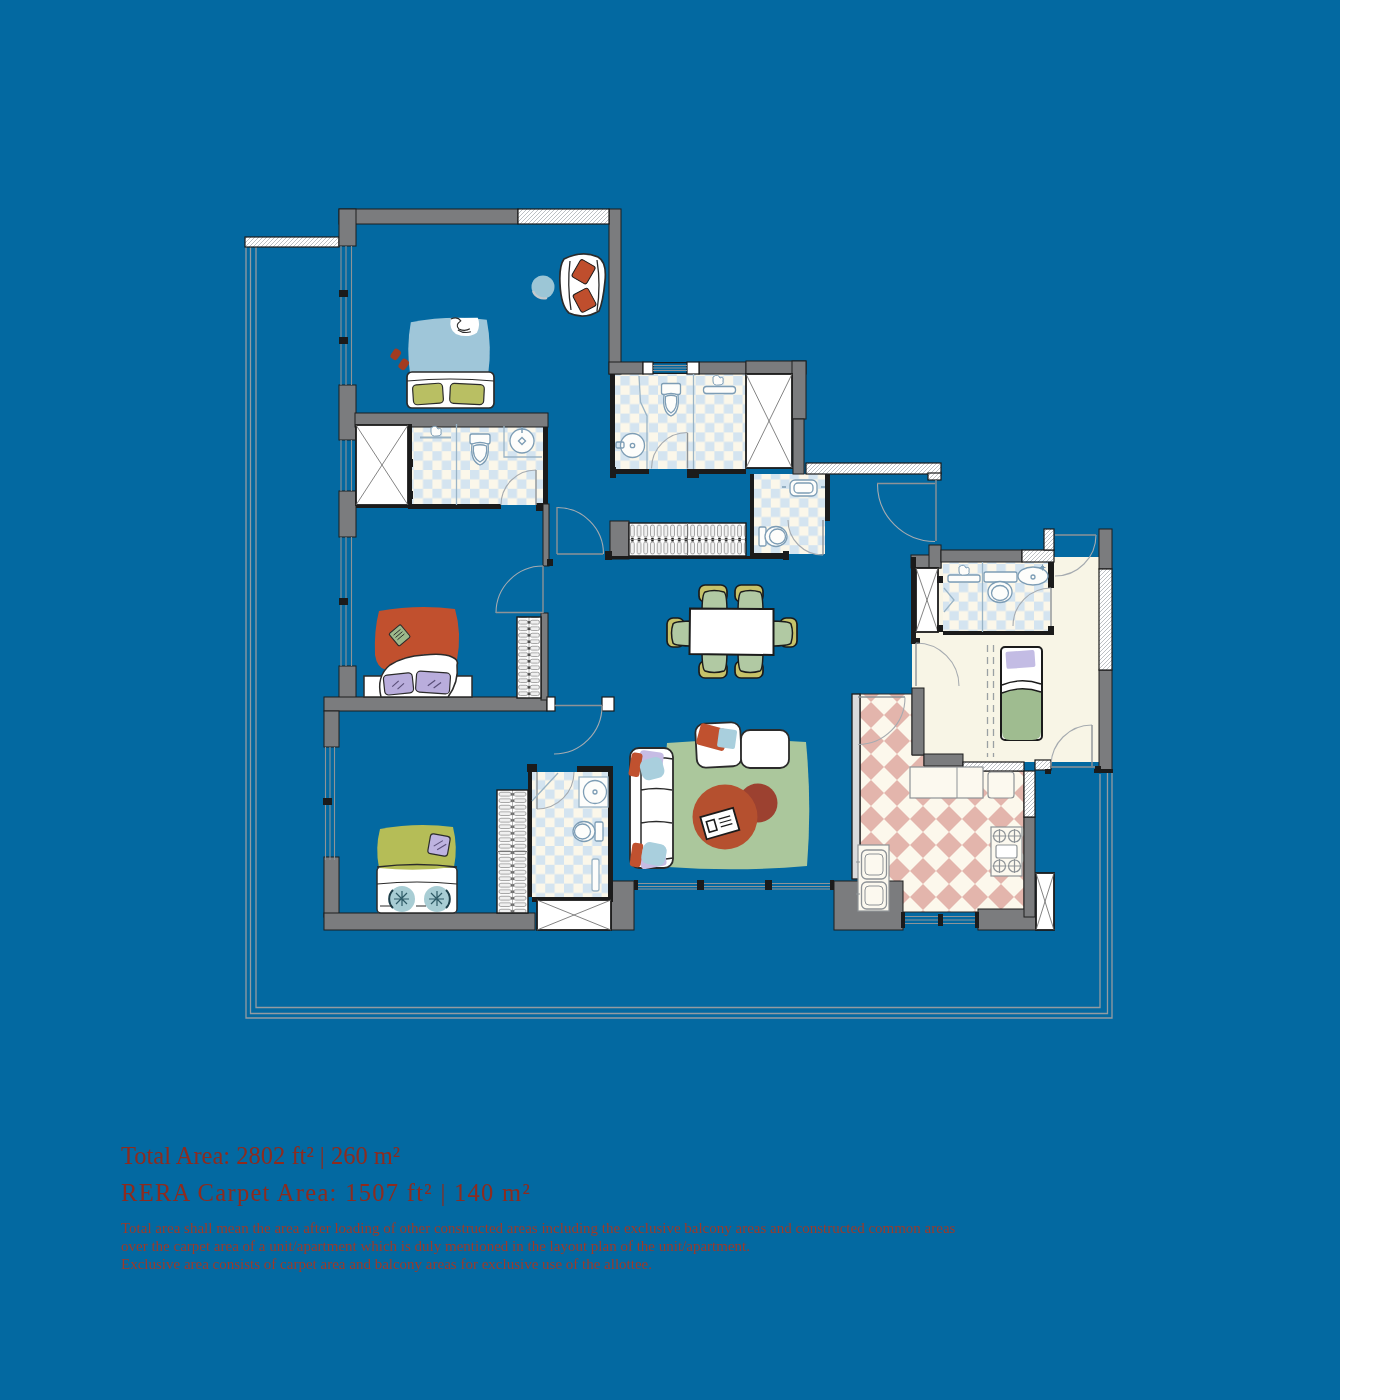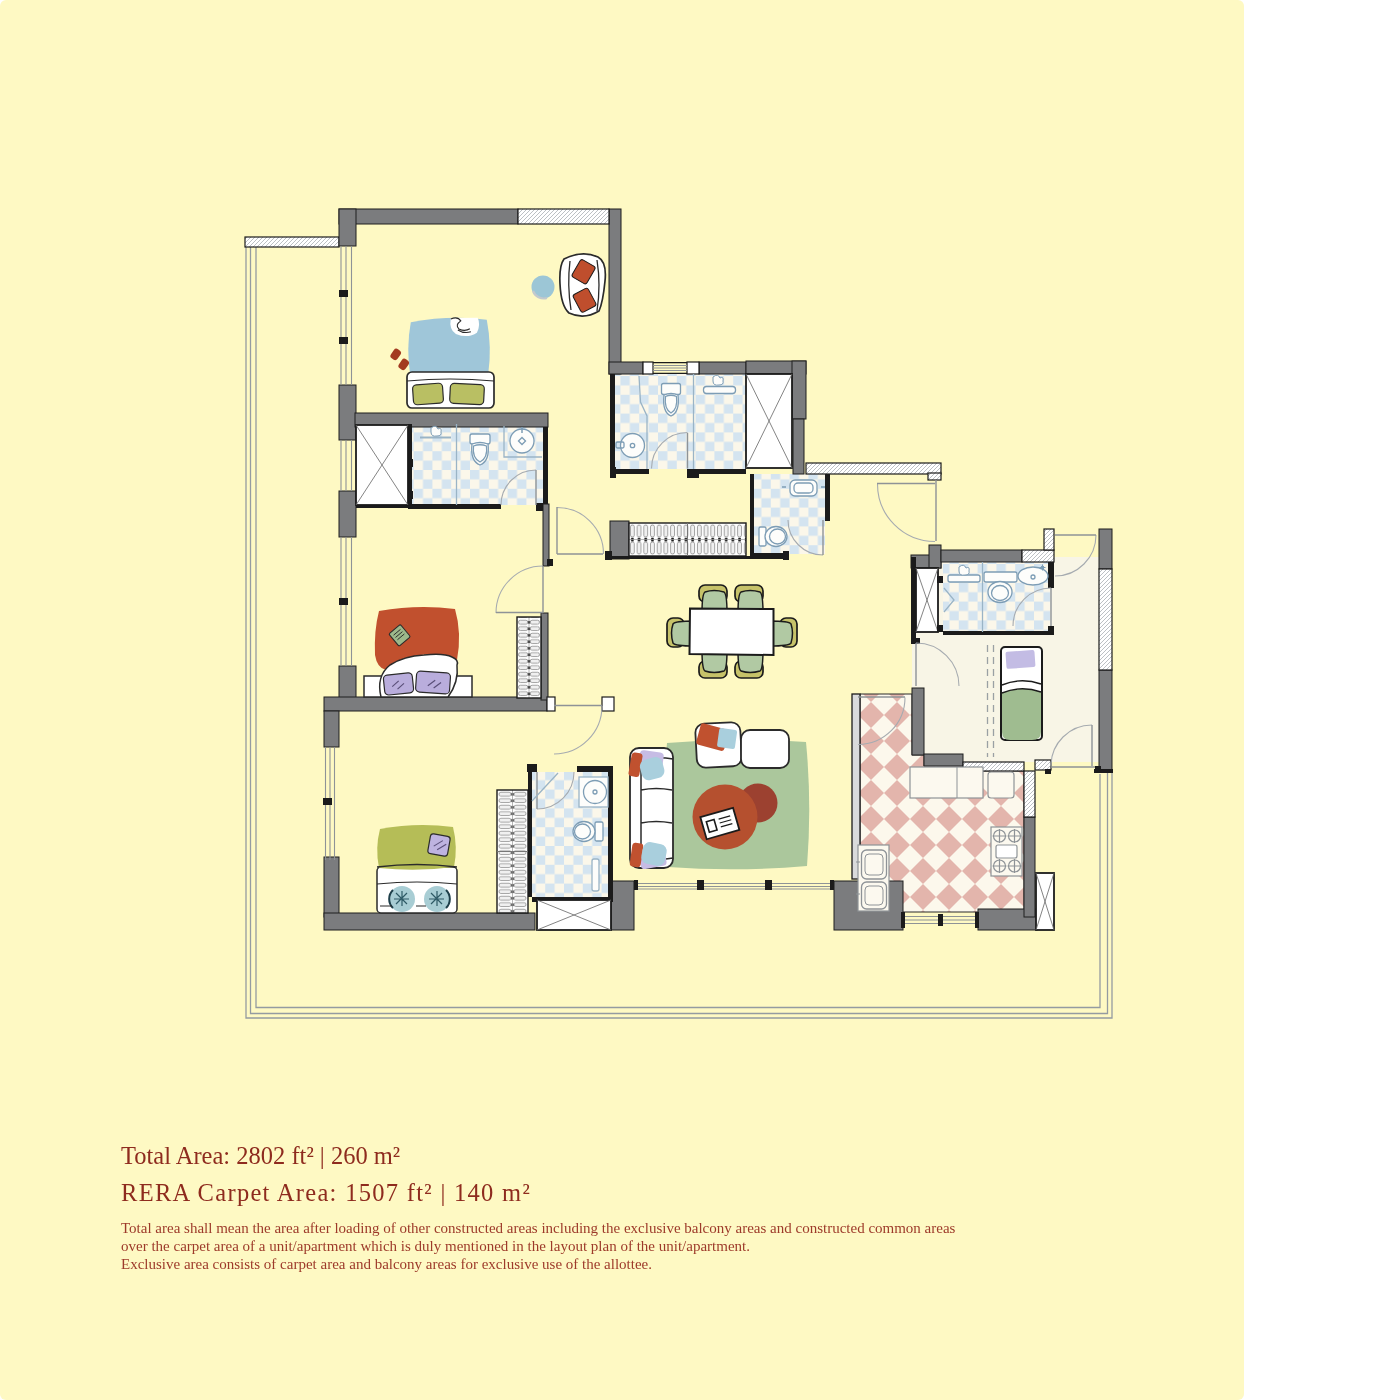--- a/index.html
+++ b/index.html
@@ -1,16 +1,16 @@
 <!DOCTYPE html>
 <html><head>
 <meta charset="utf-8">
 <style>
 html,body{margin:0;padding:0;background:#ffffff;}
-#page{position:relative;width:1244px;height:1400px;background:#fef9c3;overflow:hidden;border-radius:6px;}
+#page{position:relative;width:1340px;height:1400px;background:#0369a1;overflow:hidden;}
 svg{display:block}
 .th{font-family:"Liberation Serif",serif;fill:#8e2b1e;}
 .tb{font-family:"Liberation Serif",serif;fill:#9d3a2a;}
 </style>
 </head>
 <body>
 <div id="page">
 <svg width="1400" height="1400" viewBox="0 0 1400 1400">
 <defs>
 <pattern id="hatch" patternUnits="userSpaceOnUse" width="4" height="4">

